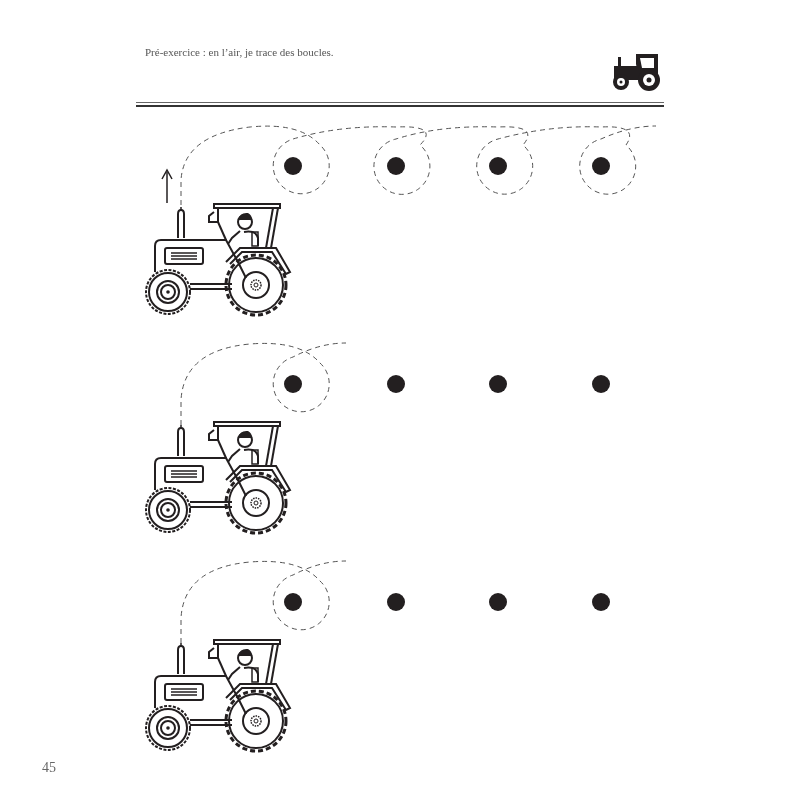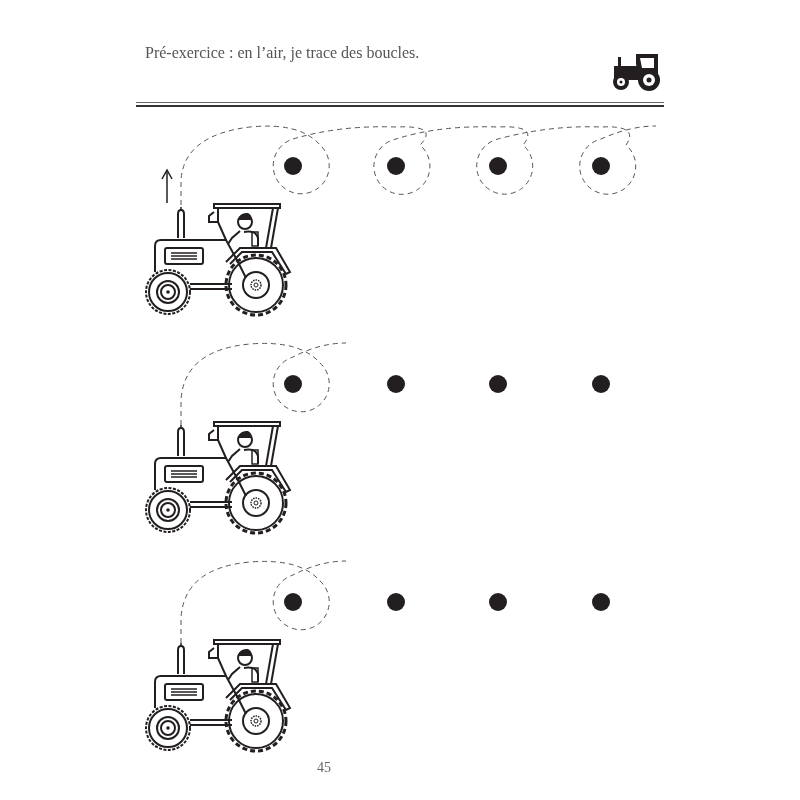--- a/index.html
+++ b/index.html
@@ -1,22 +1,22 @@
 <!DOCTYPE html>
 <html><head>
   <meta charset="utf-8">
   <style>
     html, body { margin: 0; padding: 0; background: #ffffff; }
     body { width: 800px; height: 800px; position: relative; overflow: hidden; font-family: "DejaVu Serif", "Liberation Serif", serif; }
-    .header-text { position: absolute; left: 145px; top: 42px; color: #555555; font-family: "Liberation Serif", "DejaVu Serif", serif; font-size: 16px; line-height: 21px; text-align: center; }
+    .header-text { position: absolute; left: 145px; top: 42px; color: #555555; font-family: "Liberation Serif", "DejaVu Serif", serif; font-size: 11px; line-height: 21px; text-align: center; }
     .header-text div { white-space: nowrap; }
     .rule-top { position: absolute; left: 136px; top: 102px; width: 528px; height: 1px; background: #666; }
     .rule-bottom { position: absolute; left: 136px; top: 105px; width: 528px; height: 2px; background: #333; }
     .logo { position: absolute; left: 608px; top: 48px; width: 56px; height: 44px; }
-    .page-number { position: absolute; left: 0; width: 648px; top: 760px; text-align: center; color: #666; font-family: "Liberation Serif", "DejaVu Serif", serif; font-size: 14px; }
+    .page-number { position: absolute; left: 0; width: 648px; top: 760px; color: #666; font-family: "Liberation Serif", "DejaVu Serif", serif; font-size: 14px; padding-left: 42px; }
     svg.art { position: absolute; left: 0; top: 0; }
   </style>
 </head>
 <body>
 
 <div class="header-text">
   <div>Pré-exercice : en l’air, je trace des boucles.</div>
 </div>
 
 <svg class="logo" viewBox="0 0 56 44">

